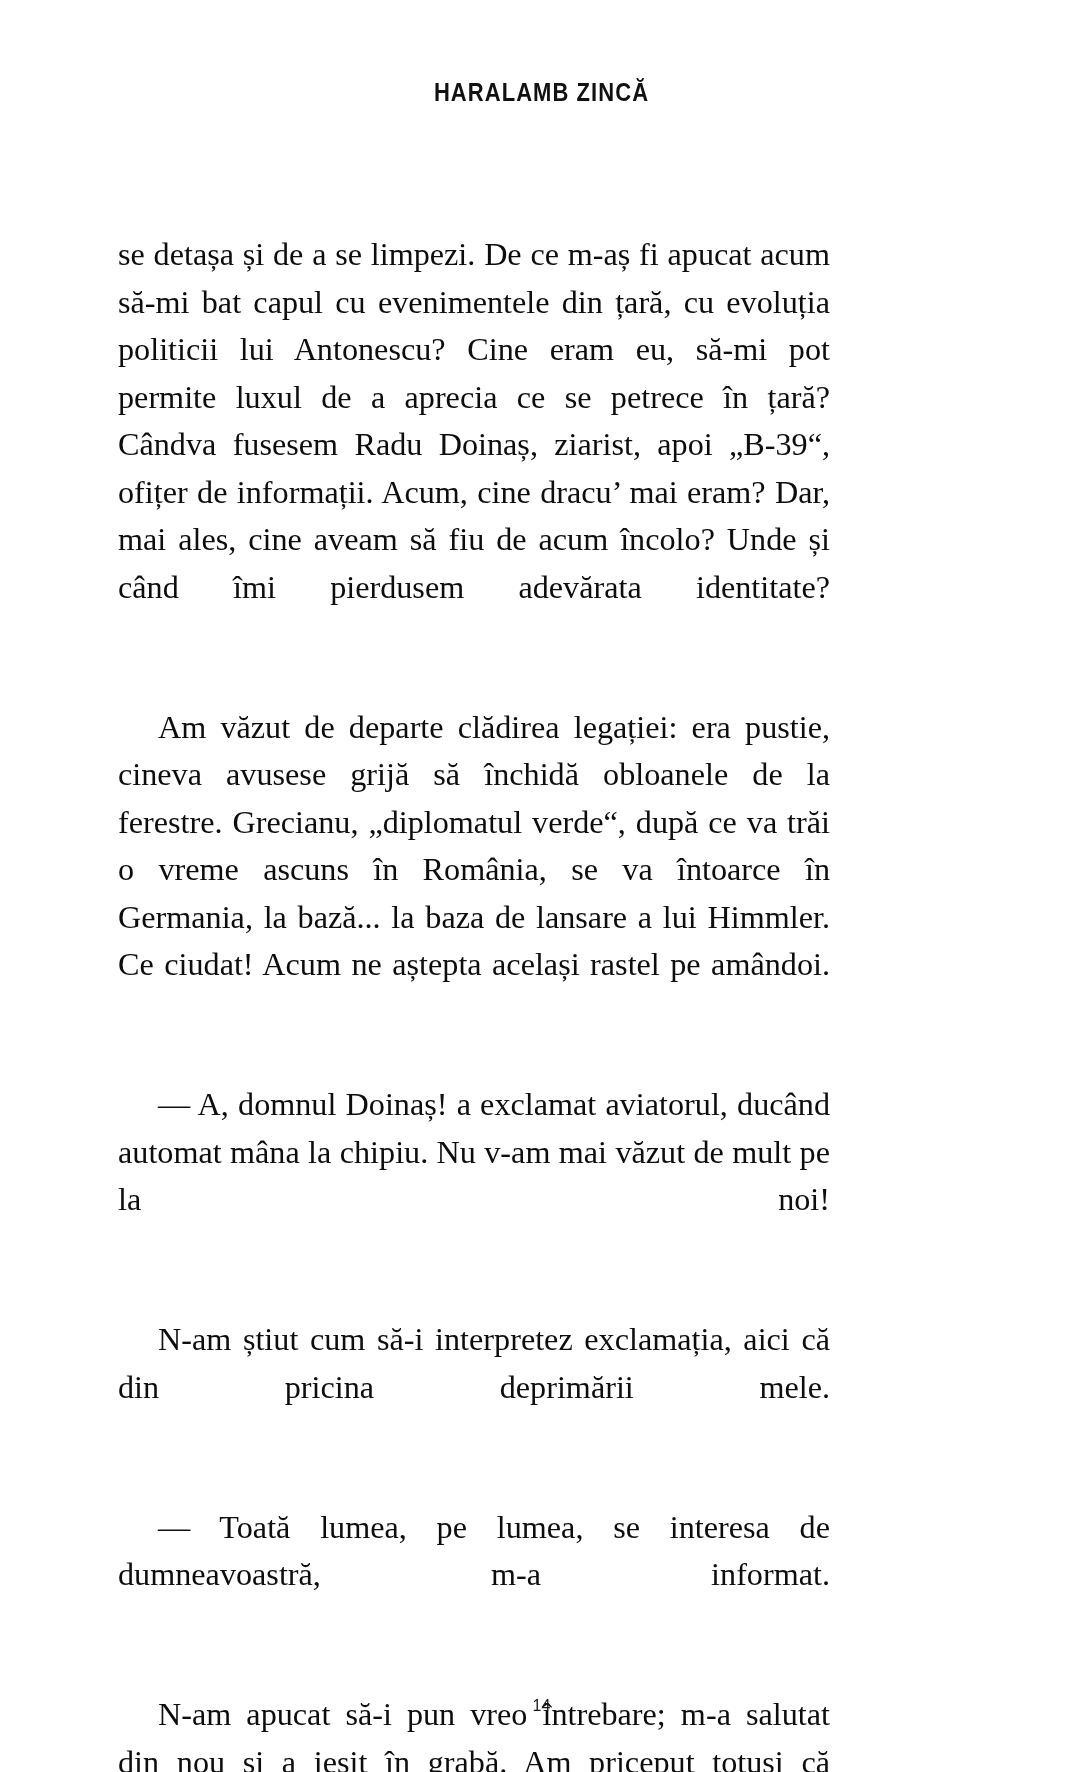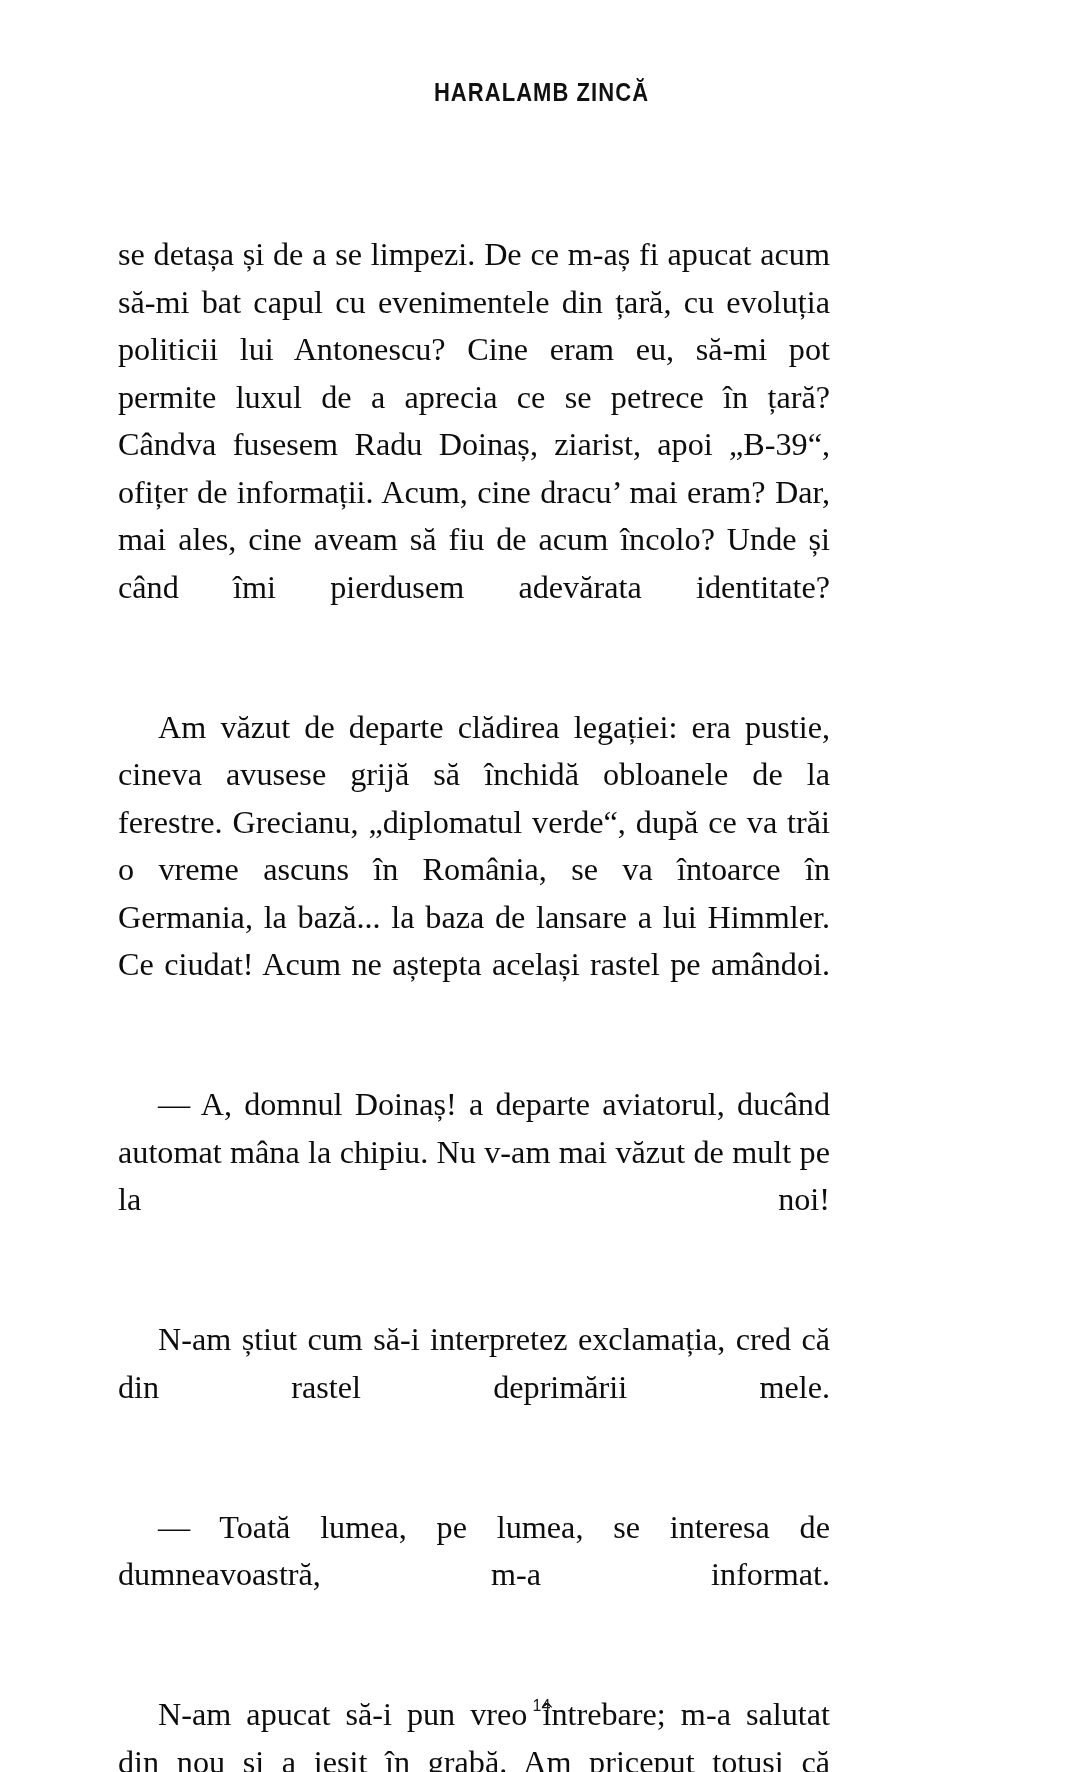--- a/index.html
+++ b/index.html
@@ -71,22 +71,22 @@
 </head>
 <body>
 
 <div class="page">
 
   <div class="running-head">HARALAMB ZINCĂ</div>
 
   <div class="body-block">
     <p class="tight">se detașa și de a se limpezi. De ce m-aș fi apucat acum să-mi bat capul cu evenimentele din țară, cu evoluția politicii lui Antonescu? Cine eram eu, să-mi pot permite luxul de a aprecia ce se petrece în țară? Cândva fusesem Radu Doinaș, ziarist, apoi „B-39“, ofițer de informații. Acum, cine dracu’ mai eram? Dar, mai ales, cine aveam să fiu de acum încolo? Unde și când îmi pierdusem adevărata identitate?</p>
     <p class="tight indent">Am văzut de departe clădirea legației: era pustie, cineva avusese grijă să închidă obloanele de la ferestre. Grecianu, „diplomatul verde“, după ce va trăi o vreme ascuns în România, se va întoarce în Germania, la bază... la baza de lansare a lui Himmler. Ce ciudat! Acum ne aștepta același rastel pe amândoi.</p>
-    <p class="tight indent">— A, domnul Doinaș! a departe aviatorul, ducând automat mâna la chipiu. Nu v-am mai văzut de mult pe la noi!</p>
-    <p class="tight indent">N-am știut cum să-i interpretez exclamația, cred că din rastel deprimării mele.</p>
+    <p class="tight indent">— A, domnul Doinaș! a exclamat aviatorul, ducând automat mâna la chipiu. Nu v-am mai văzut de mult pe la noi!</p>
+    <p class="tight indent">N-am știut cum să-i interpretez exclamația, aici că din pricina deprimării mele.</p>
     <p class="tight indent">— Toată lumea, pe lumea, se interesa de dumneavoastră, m-a informat.</p>
     <p class="tight indent">N-am apucat să-i pun vreo întrebare; m-a salutat din nou și a ieșit în grabă. Am priceput totuși că atașatul militar principal, colonelul Ilie Gheorghiu, era la post, căci aviatorul ieșise de la superiorul său.</p>
 
   </div>
 
   <div class="folio">14</div>
 
 </div>
 
 </body></html>

